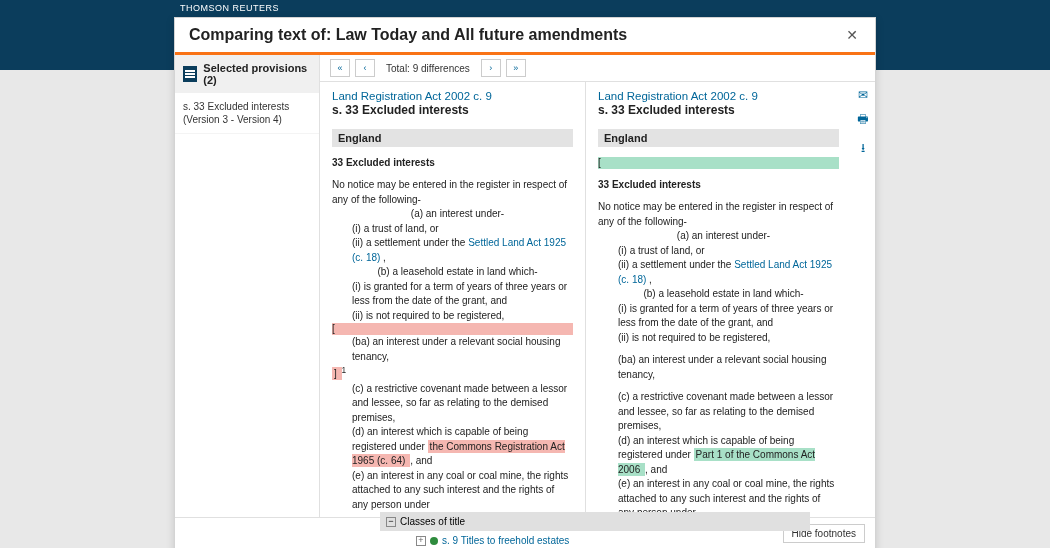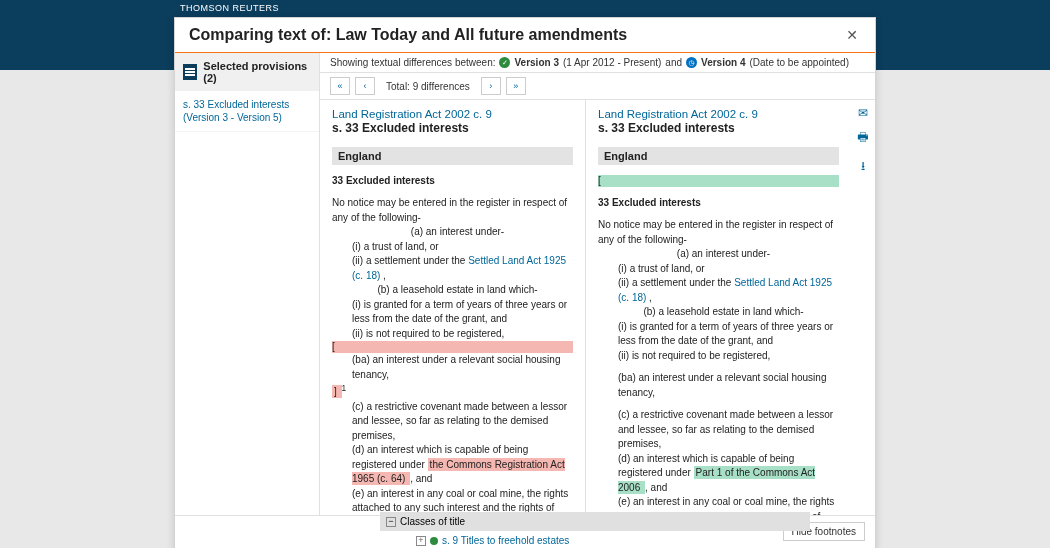--- a/index.html
+++ b/index.html
@@ -24,21 +24,21 @@
       position: absolute;
       left: 174px; top: 17px;
       width: 702px;
       background: #fff;
       border: 1px solid #d4d4d4;
       box-shadow: 0 2px 8px rgba(0,0,0,0.15);
     }
     .modal-header {
       display: flex; justify-content: space-between; align-items: center;
       padding: 8px 14px;
-      border-bottom: 1px solid #f97316;
+      border-bottom: 3px solid #f97316;
     }
     .modal-title { font-size: 16px; font-weight: 600; color: #222; }
     .close-btn { width: 18px; height:18px; display:flex; align-items:center; justify-content:center; font-size:14px; color:#555; cursor:pointer; border:none; background:none; }
     .modal-body { display:flex; height:462px; }
     .sidebar {
       width: 145px; border-right:1px solid #e0e0e0;
       display:flex; flex-direction:column;
     }
     .sidebar-head {
       background:#f0f0f0; padding:7px 8px;
@@ -135,35 +135,25 @@
 
   <div class="modal-body">
 
     <div class="sidebar">
       <div class="sidebar-head">
         <span class="sidebar-head-icon">
             <span></span>
           </span>
         <span>Selected provisions (2)</span>
       </div>
-      <div class="sidebar-item active">s. 33 Excluded interests (Version 3 - Version 5)</div>
+      <div class="sidebar-item">s. 33 Excluded interests (Version 3 - Version 4)</div>
     </div>
 
     <div class="main">
 
-      <div class="info-row">
-        <span>Showing textual differences between:</span>
-        <span class="badge-green">✓</span>
-        <strong>Version 3</strong>
-        <span>(1 Apr 2012 - Present)</span>
-        <span>and</span>
-        <span class="badge-blue">◷</span>
-        <strong>Version 4</strong>
-        <span>(Date to be appointed)</span>
-      </div>
 
       <div class="nav-row">
         <button class="nav-btn">
             <span>«</span>
           </button>
         <button class="nav-btn">
             <span>‹</span>
           </button>
         <span class="nav-total">Total: 9 differences</span>
         <button class="nav-btn">

